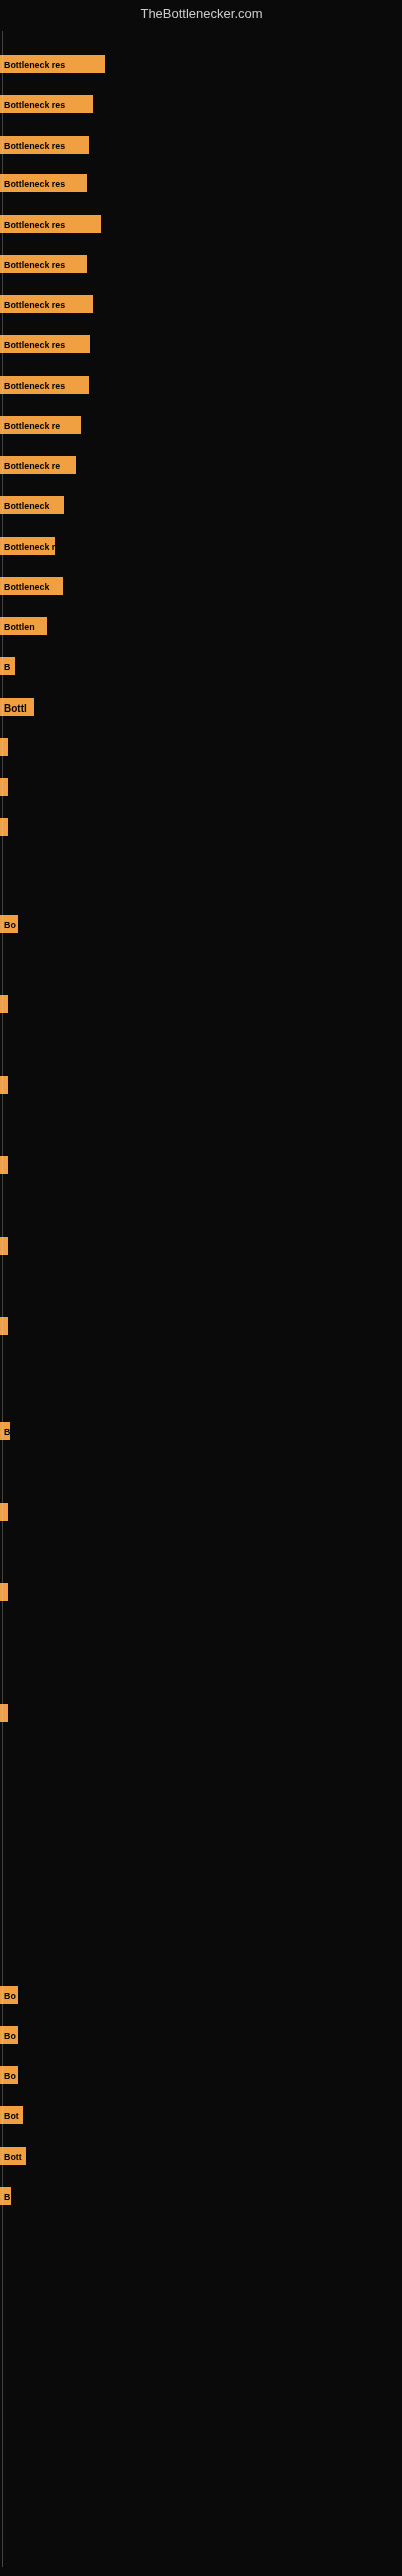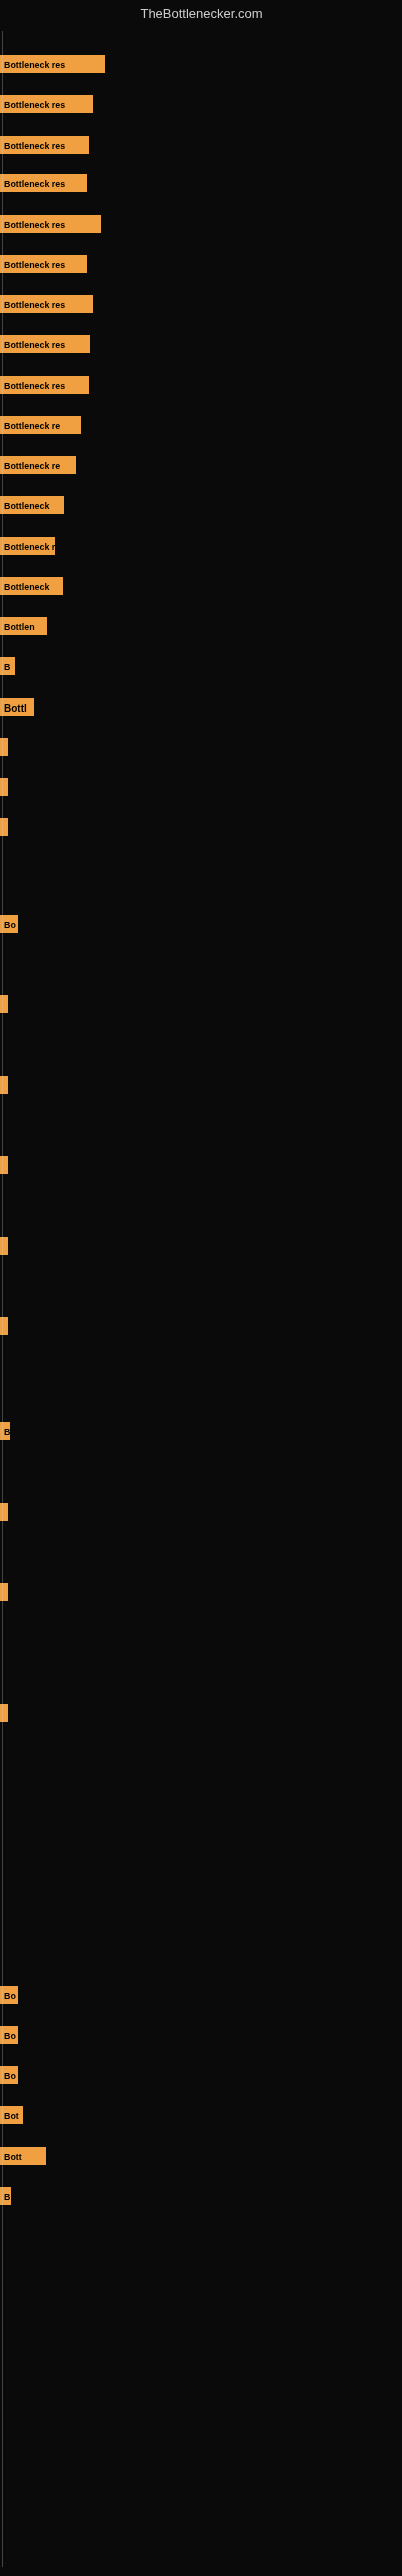--- a/index.html
+++ b/index.html
@@ -145,20 +145,20 @@
     <div class="bar-container" style="top: 1995px; left: 0px; height: 17.7px;">
       <div class="bar-label" style="width: 17.7px; height: 17.7px; line-height: 17.7px; font-size: 8.9px;">Bo</div>
     </div>
     <div class="bar-container" style="top: 2035px; left: 0px; height: 17.7px;">
       <div class="bar-label" style="width: 17.7px; height: 17.7px; line-height: 17.7px; font-size: 8.9px;">Bo</div>
     </div>
     <div class="bar-container" style="top: 2075px; left: 0px; height: 17.7px;">
       <div class="bar-label" style="width: 22.5px; height: 17.7px; line-height: 17.7px; font-size: 8.9px;">Bot</div>
     </div>
     <div class="bar-container" style="top: 2116px; left: 0px; height: 17.7px;">
-      <div class="bar-label" style="width: 46px; height: 17.7px; line-height: 17.7px; font-size: 8.9px;">Bott</div>
+      <div class="bar-label" style="width: 26px; height: 17.7px; line-height: 17.7px; font-size: 8.9px;">Bott</div>
     </div>
     <div class="bar-container" style="top: 2156px; left: 0px; height: 17.7px;">
       <div class="bar-label" style="width: 11.3px; height: 17.7px; line-height: 17.7px; font-size: 8.9px;">B</div>
     </div>
     <div class="vertical-line" style="left: 1.6px; top: 0px; height: 2536px;"></div>
   </div>
 
 
 </body></html>

